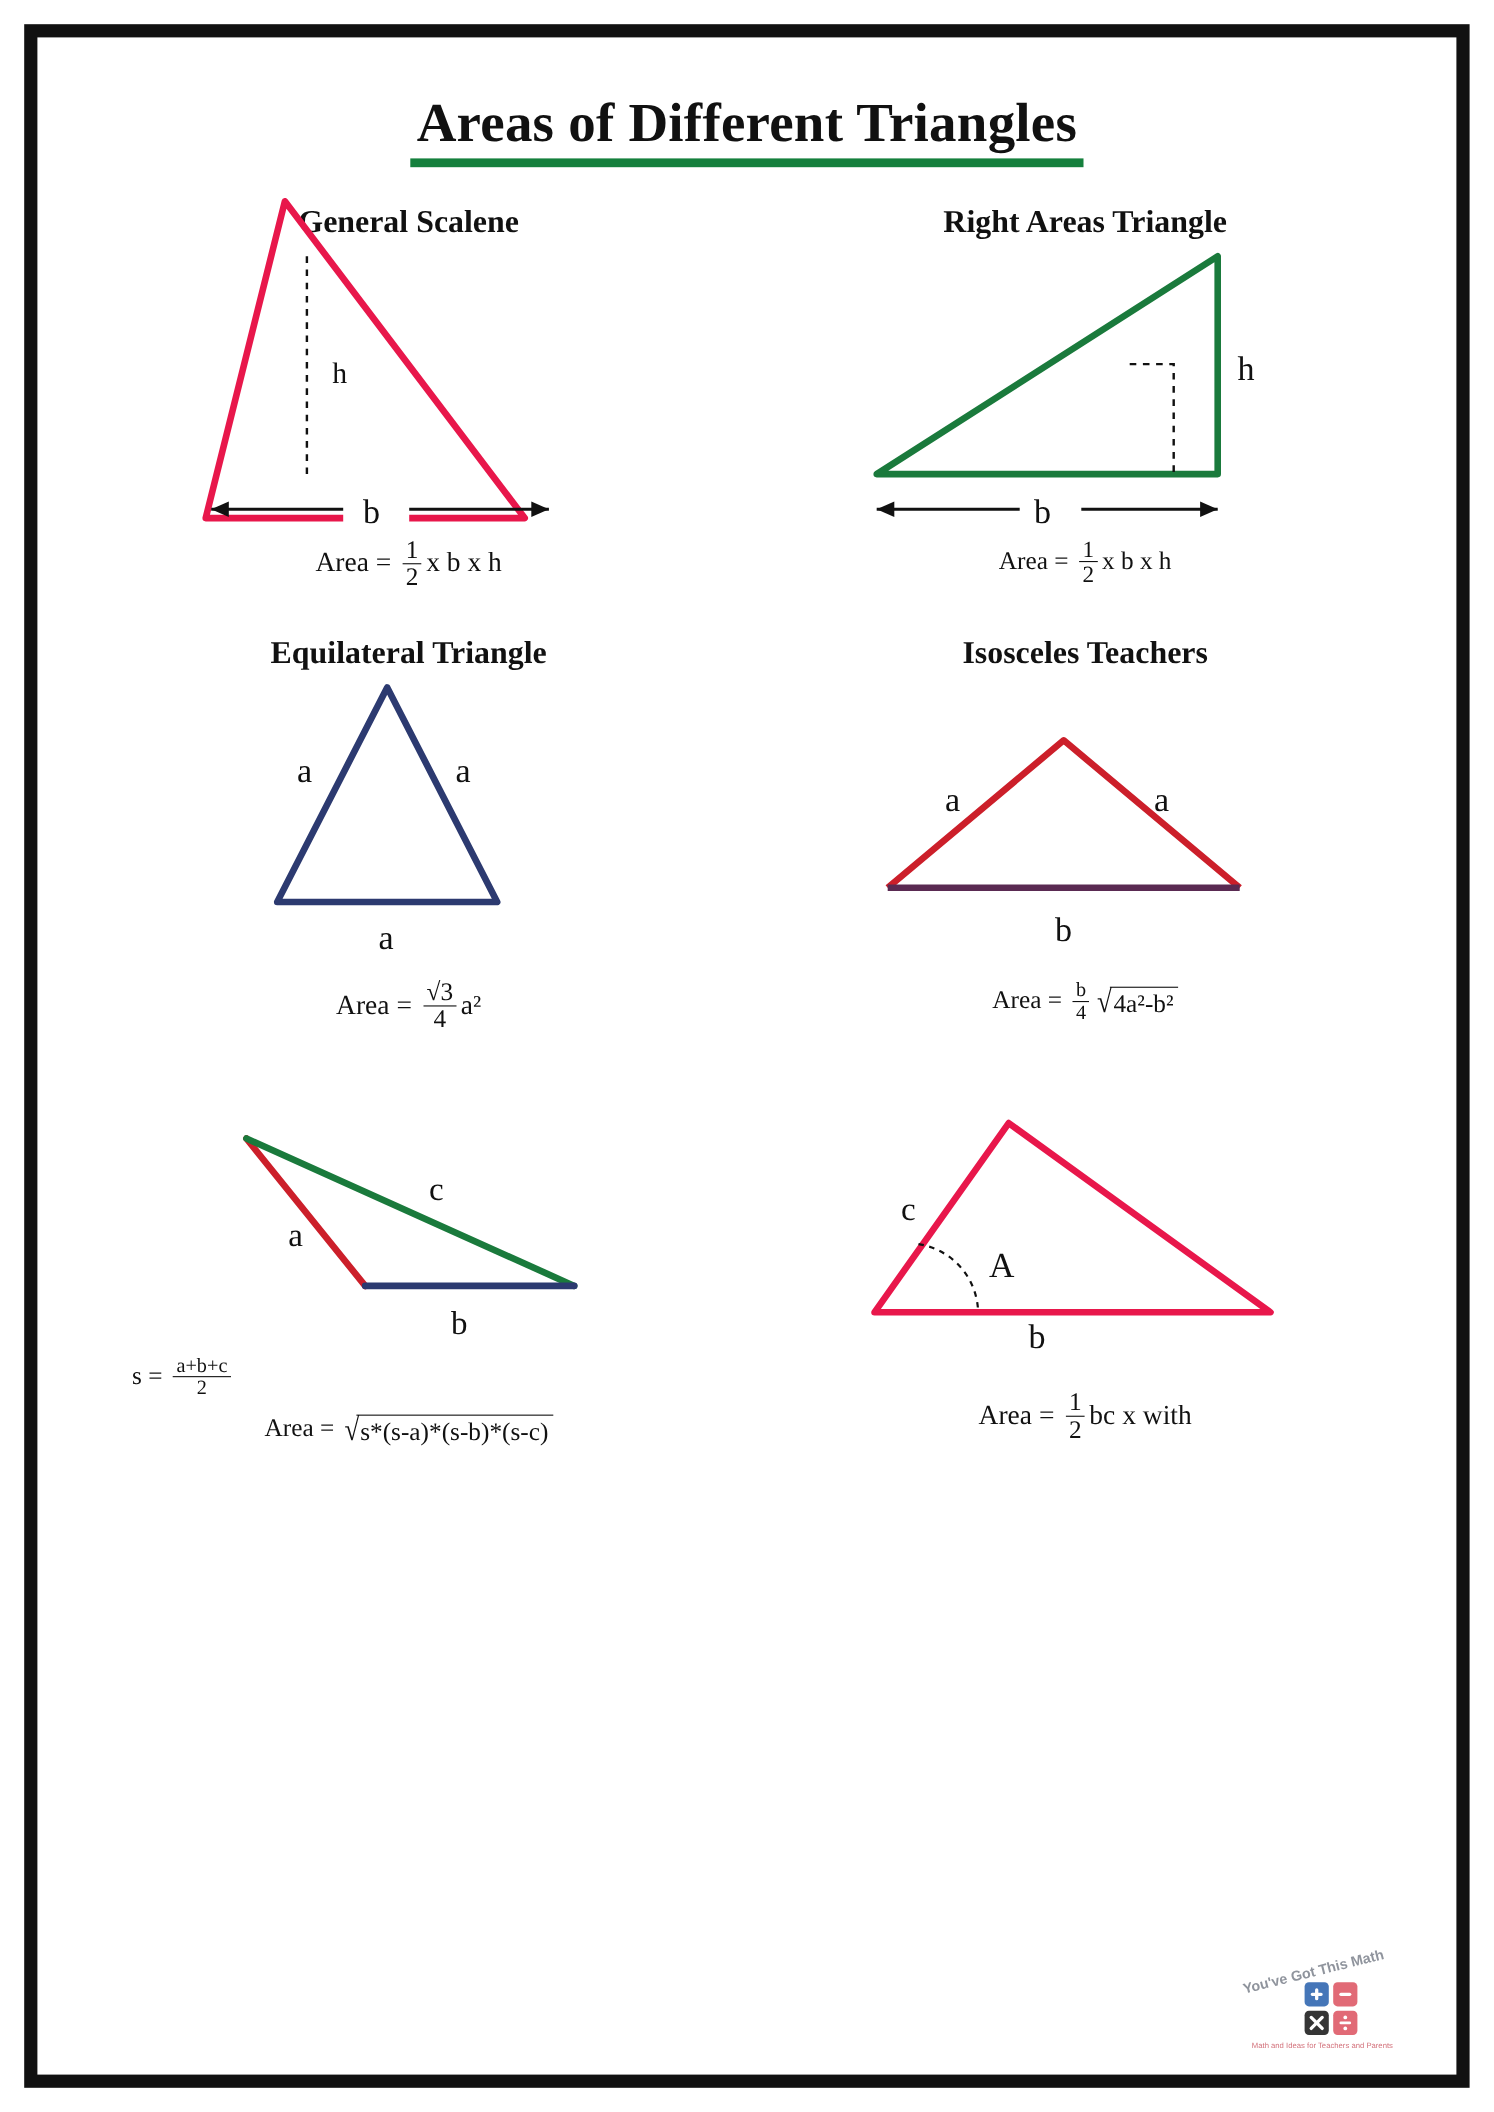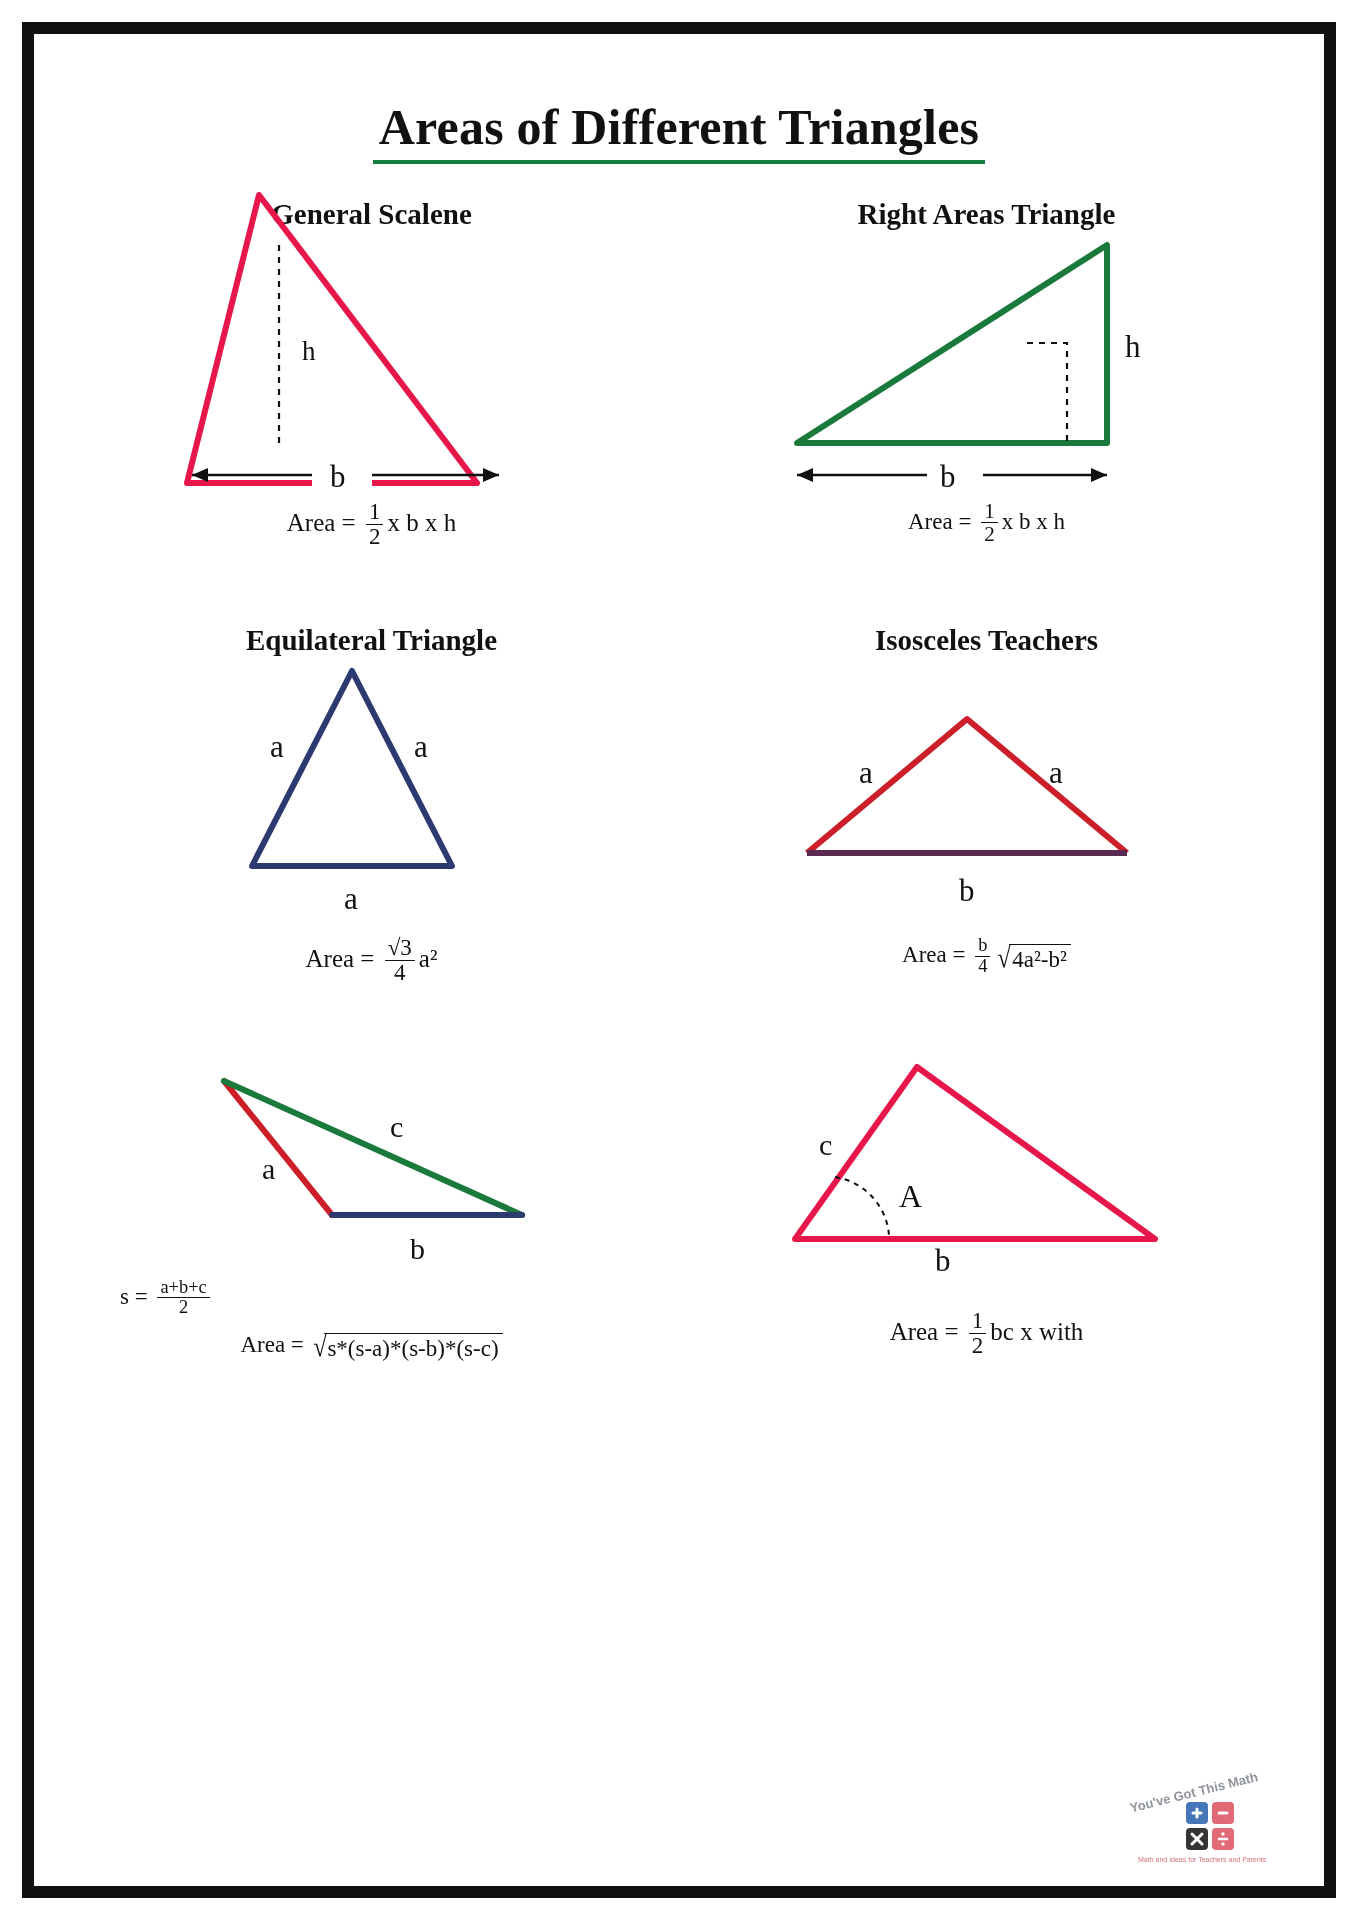--- a/index.html
+++ b/index.html
@@ -40,24 +40,23 @@
   #poster-title {
     text-align: center;
     font-size: 50px;
     font-weight: bold;
     letter-spacing: 0.2px;
     margin-top: 20px;
     margin-bottom: 6px;
     font-family: "Liberation Serif", serif;
   }
   #poster-title span.underlined {
-    border-bottom: 4px solid #15803d;
+    border-bottom: 8px solid #15803d;
     padding: 0 6px 4px 6px;
     display: inline-block;
-    margin-top: 16px;
   }
   .grid {
     position: relative;
     width: 100%;
     margin-top: 34px;
   }
   .row {
     display: flex;
     width: 100%;
   }
@@ -200,21 +199,21 @@
                 <rect x="150" y="222" width="56" height="36" fill="#ffffff"></rect>
                 <text x="163" y="252" font-size="31" fill="#111111" font-family="Liberation Serif, serif">b</text>
               </svg>
             </div>
             <div class="formula formula-small">
               <span>Area = </span><span class="frac"><span class="num">1</span><span class="den">2</span></span><span>x b x h</span>
             </div>
           </div>
         </div>
 
-        <div class="row" style="margin-top:74px;">
+        <div class="row" style="margin-top:40px;">
 
           <div class="cell">
             <div class="cell-title">Equilateral Triangle</div>
             <div class="figure">
               <svg width="420" height="270" viewBox="0 0 420 270">
                 <polygon points="190,10 290,205 90,205" fill="none" stroke="#2c3a70" stroke-width="6" stroke-linejoin="round"></polygon>
                 <text x="108" y="96" font-size="31" fill="#111111" font-family="Liberation Serif, serif">a</text>
                 <text x="252" y="96" font-size="31" fill="#111111" font-family="Liberation Serif, serif">a</text>
                 <text x="182" y="248" font-size="31" fill="#111111" font-family="Liberation Serif, serif">a</text>
               </svg>

